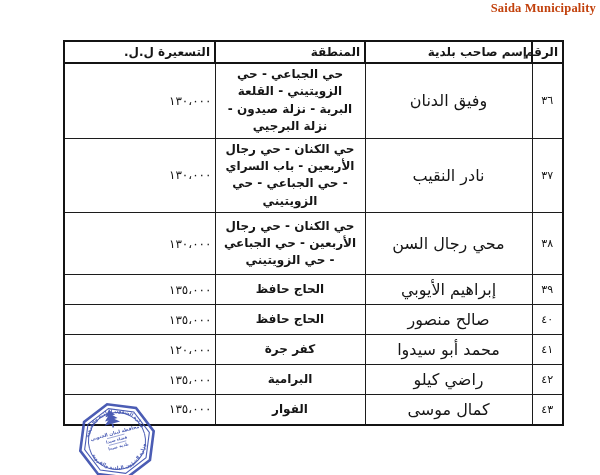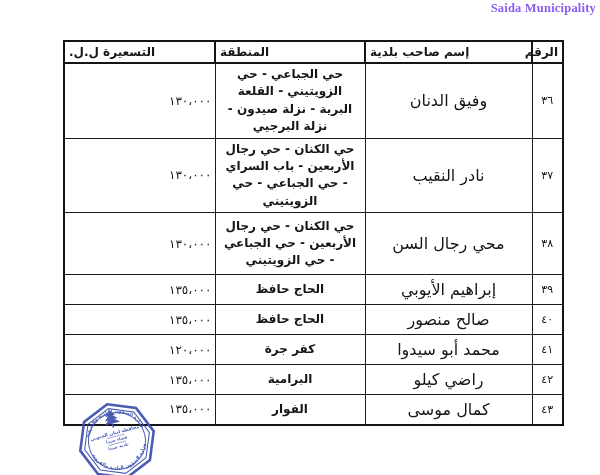--- a/index.html
+++ b/index.html
@@ -6,37 +6,37 @@
   .page{
     position:relative;
     width:600px;height:475px;
     background:#ffffff;
     overflow:hidden;
     font-family:"DejaVu Sans", sans-serif;
   }
   .doc-title{
     position:absolute;top:1px;right:4px;
     font-family:"Liberation Serif", serif;
-    font-weight:bold;font-size:12.5px;color:#8b5cf6;
+    font-weight:bold;font-size:12.5px;color:#c2410c;
     letter-spacing:0.2px;
   }
   table.gen-table{
     position:absolute;left:63px;top:40px;
     width:499px;
     border-collapse:collapse;
     table-layout:fixed;
     direction:rtl;
     color:#161616;
     border:2.5px solid #141414;
   }
   .gen-table th{
     border:2px solid #141414;
     font-size:12px;font-weight:bold;
     height:20px;padding:0 4px;
-    text-align:left;
+    text-align:right;
   }
   .gen-table td{
     border:1.5px solid #1c1c1c;
     font-size:16px;
     text-align:center;
     vertical-align:middle;
     padding:1px 4px;
   }
   .gen-table td.num{font-size:11px;margin-top:44px;}
   .gen-table td.region{font-weight:bold;font-size:12px;line-height:1.45;padding:2px 7px;}

